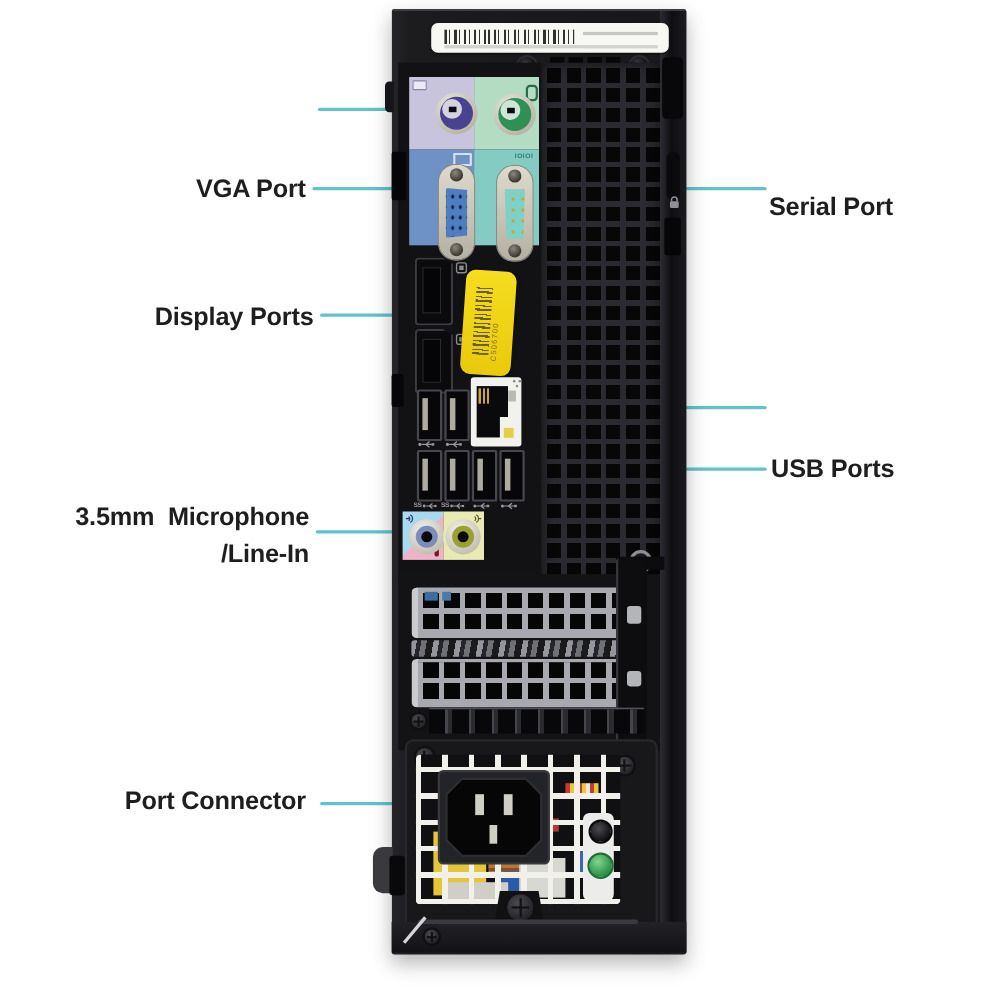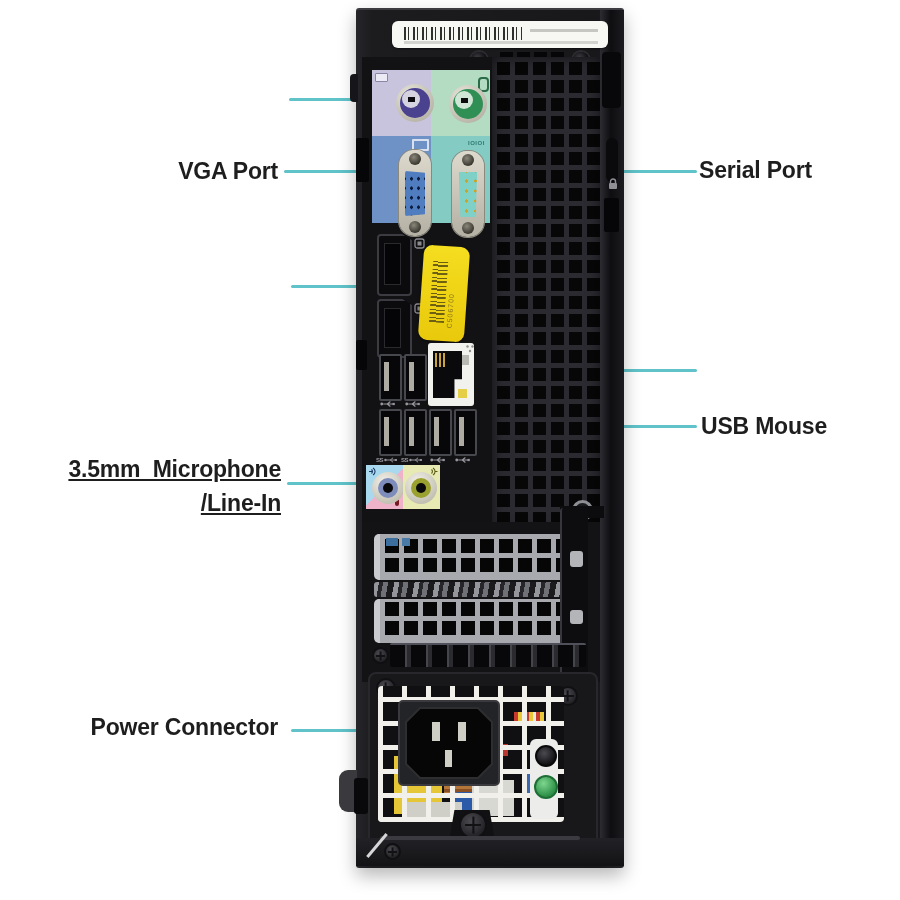--- a/index.html
+++ b/index.html
@@ -48,26 +48,27 @@
        background:radial-gradient(circle at 40% 32%,#f4f2ea,#c2bfb2 75%);}
   .jack .jring{position:absolute;left:6px;top:6px;width:20px;height:20px;border-radius:50%;}
   .jack .jhole{position:absolute;left:11px;top:11px;width:10px;height:10px;border-radius:50%;background:#0a0a0c;}
 </style>
 </head>
 <body>
 
 <div class="canvas">
 
   <div class="lbl r" style="left:30px;top:154px;width:248px;">VGA Port</div>
-  <div class="lbl r" style="left:30px;top:452px;width:251px;text-decoration:underline;">3.5mm  Microphone
+  <div class="lbl r" style="left:30px;top:270px;width:255px;">Display Ports</div>
+  <div class="lbl r" style="left:30px;top:452px;width:251px;">3.5mm  Microphone
 /Line-In</div>
-  <div class="lbl r" style="left:30px;top:710px;width:248px;">Power Connector</div>
-
-  <div class="lbl" style="left:699px;top:153px;text-align:right;">Serial Port</div>
-  <div class="lbl" style="left:701px;top:409px;">USB Mouse</div>
+  <div class="lbl r" style="left:30px;top:710px;width:248px;">Port Connector</div>
+
+  <div class="lbl" style="left:699px;top:170px;text-align:right;">Serial Port</div>
+  <div class="lbl" style="left:701px;top:409px;">USB Ports</div>
 
   <div class="line" style="left:289px;top:98px;width:93px;"></div>
   <div class="line" style="left:284px;top:170px;width:110px;"></div>
   <div class="line" style="left:291px;top:285px;width:80px;"></div>
   <div class="vline" style="left:369px;top:236px;height:98px;"></div>
   <div class="line" style="left:287px;top:482px;width:95px;"></div>
   <div class="line" style="left:291px;top:729px;width:122px;"></div>
   <div class="line" style="left:477px;top:170px;width:220px;"></div>
   <div class="line" style="left:474px;top:369px;width:223px;"></div>
   <div class="line" style="left:472px;top:425px;width:225px;"></div>

